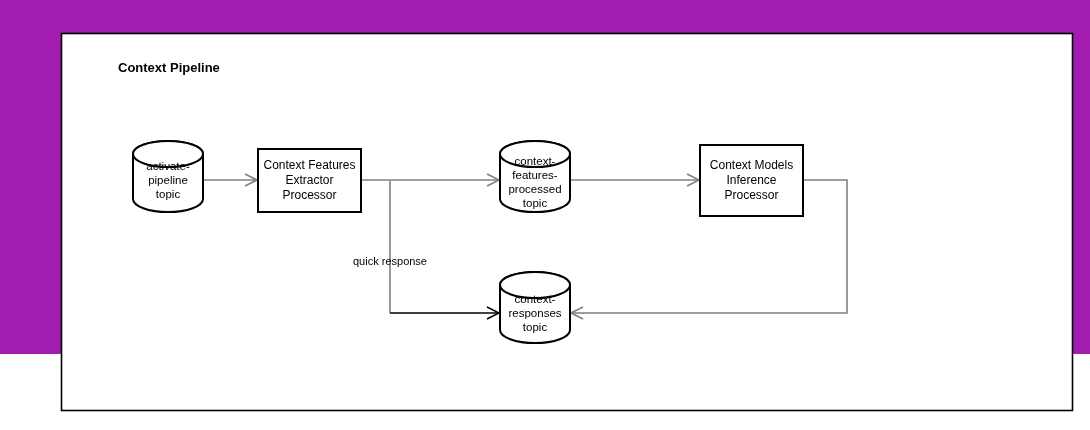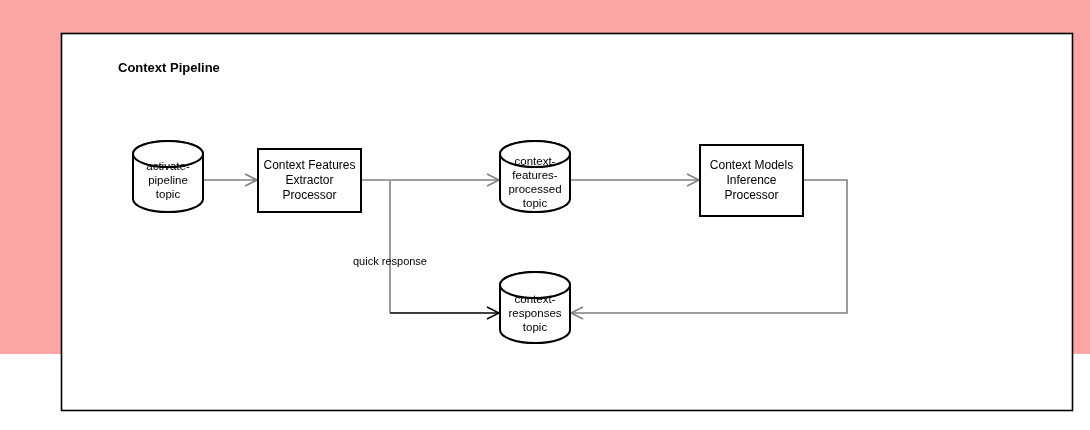--- a/index.html
+++ b/index.html
@@ -10,21 +10,21 @@
   body {
     width: 1090px;
     height: 430px;
     font-family: "Liberation Sans", sans-serif;
     overflow: hidden;
   }
   #canvas {
     position: relative;
     width: 1090px;
     height: 354px;
-    background: #fca5a5;
+    background: #a21caf;
   }
   svg.diagram {
     position: absolute;
     left: 0;
     top: 0;
     width: 1090px;
     height: 430px;
     display: block;
   }
   .container-frame {

